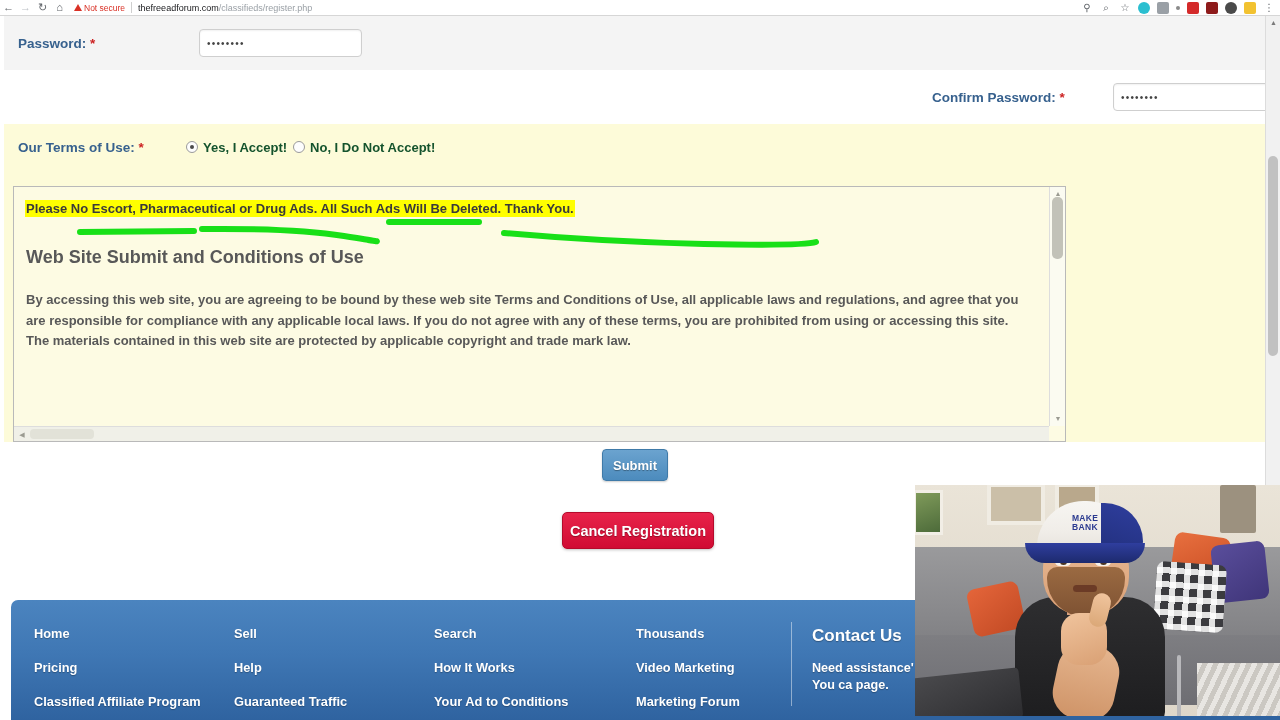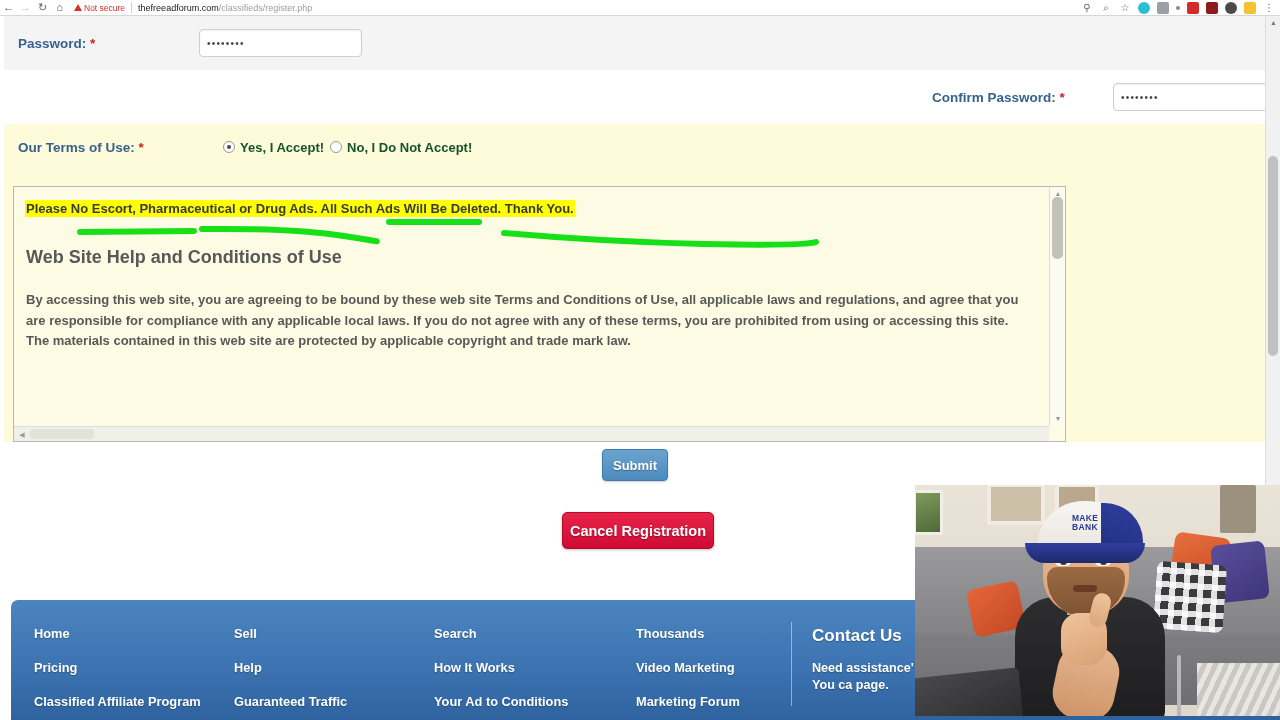--- a/index.html
+++ b/index.html
@@ -67,21 +67,21 @@
   #row-password  { top: 0;  background: #f4f4f4; }
   #row-confirm   { top: 54px; background: #ffffff; justify-content: flex-end; }
 
   
   #terms-section {
     position: absolute; left: 0; top: 108px; width: 1272px; height: 318px;
     background: #fdfbd9;
   }
   #terms-head { display: flex; align-items: center; height: 46px; }
   #terms-head .lbl {
-    width: 219px; padding-left: 14px; font-size: 13.5px; font-weight: bold;
+    width: 182px; padding-left: 14px; font-size: 13.5px; font-weight: bold;
     color: #37618e; white-space: nowrap;
   }
   #terms-head .lbl .req { color: #cc2222; }
   .radio-group { display: flex; align-items: center; gap: 6px; }
   .radio-opt { display: flex; align-items: center; gap: 5px; }
   .radio {
     width: 12px; height: 12px; border-radius: 50%;
     border: 1px solid #9a9a9a; background: #fdfdfd; position: relative;
     flex: none;
   }
@@ -336,21 +336,21 @@
         <label class="radio-opt">
           <span class="radio"></span>
           <span class="txt">No, I Do Not Accept!</span>
         </label>
       </div>
     </div>
 
     <div id="terms-box">
       <div id="terms-inner">
         <span id="terms-banner">Please No Escort, Pharmaceutical or Drug Ads. All Such Ads Will Be Deleted. Thank You.</span>
-        <h2 id="terms-h2">Web Site Help and Conditions of Use</h2>
+        <h2 id="terms-h2">Web Site Submit and Conditions of Use</h2>
         <p id="terms-p">By accessing this web site, you are agreeing to be bound by these web site Terms and Conditions of Use, all applicable laws and regulations, and agree that you are responsible for compliance with any applicable local laws. If you do not agree with any of these terms, you are prohibited from using or accessing this site. The materials contained in this web site are protected by applicable copyright and trade mark law.</p>
       </div>
 
       <div id="ta-vscroll">
         <div class="sb-arrow" style="top:0">▲</div>
         <div id="ta-vthumb"></div>
         <div class="sb-arrow" style="bottom:0">▼</div>
       </div>
       <div id="ta-hscroll">
         <div class="sb-arrow" style="left:0;height:15px;line-height:15px">◀</div>

